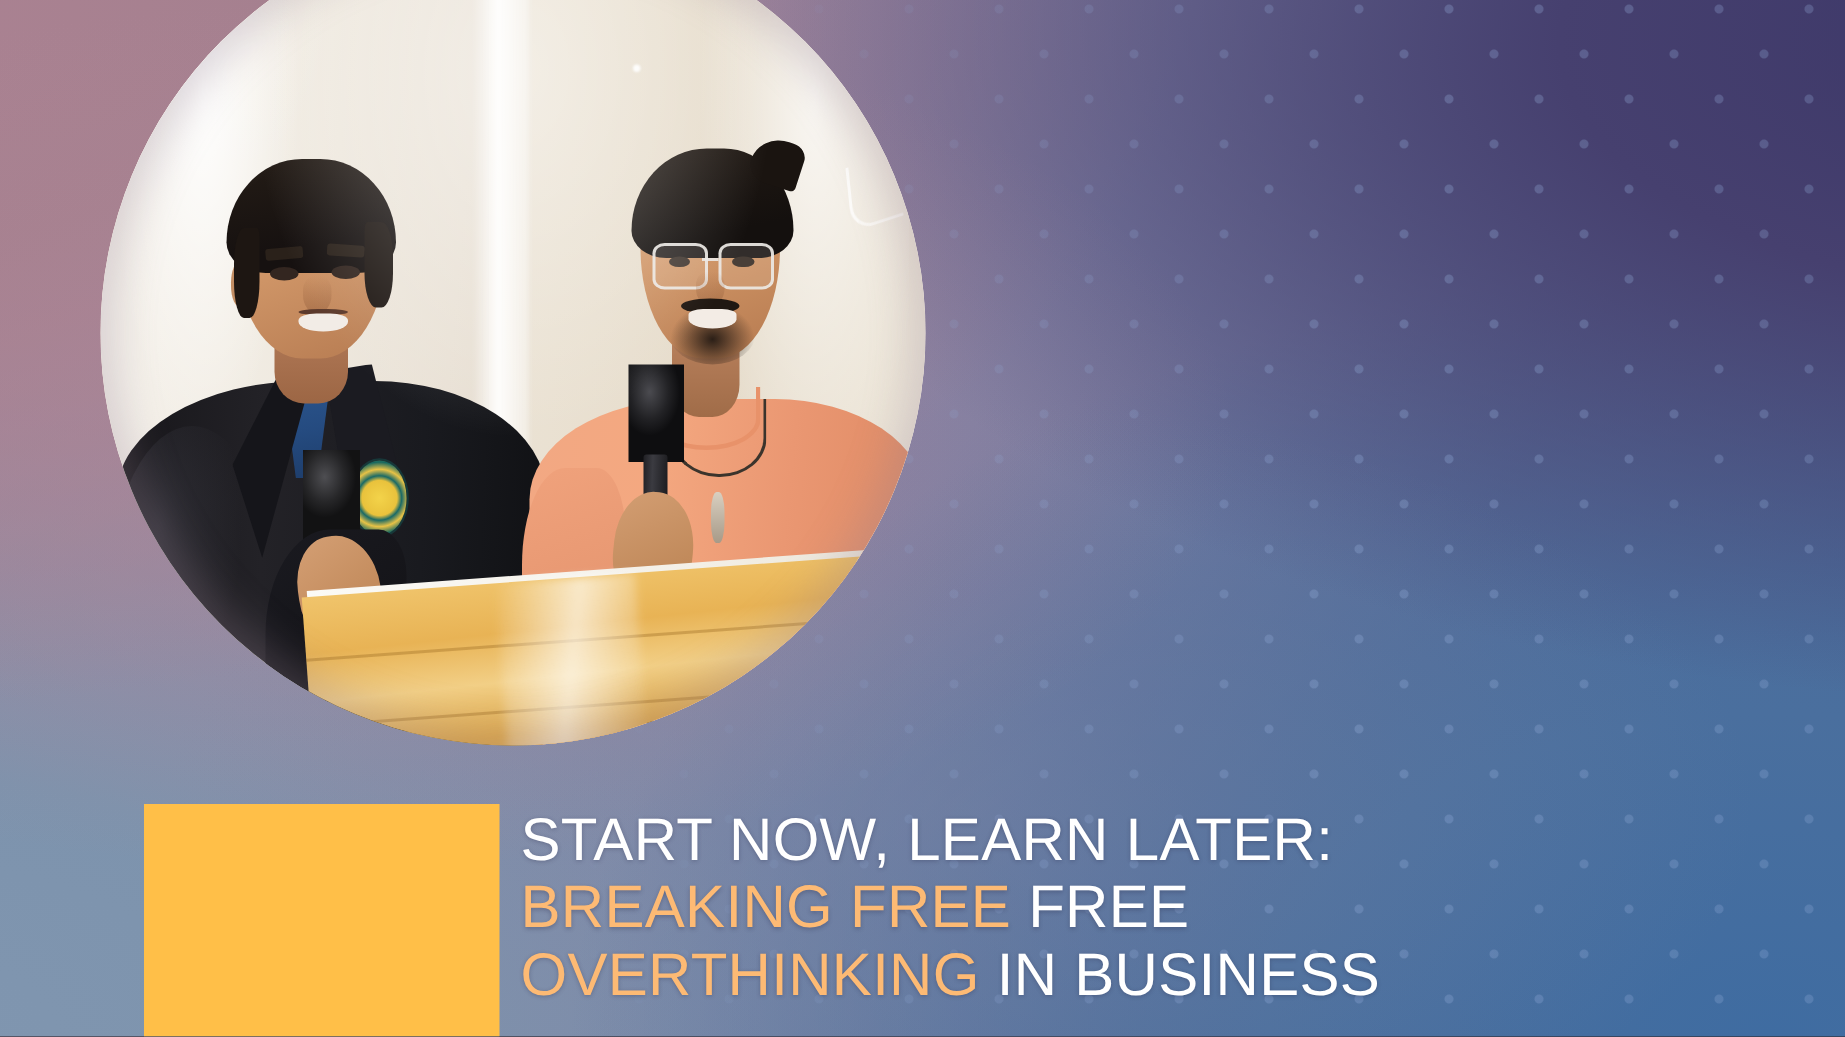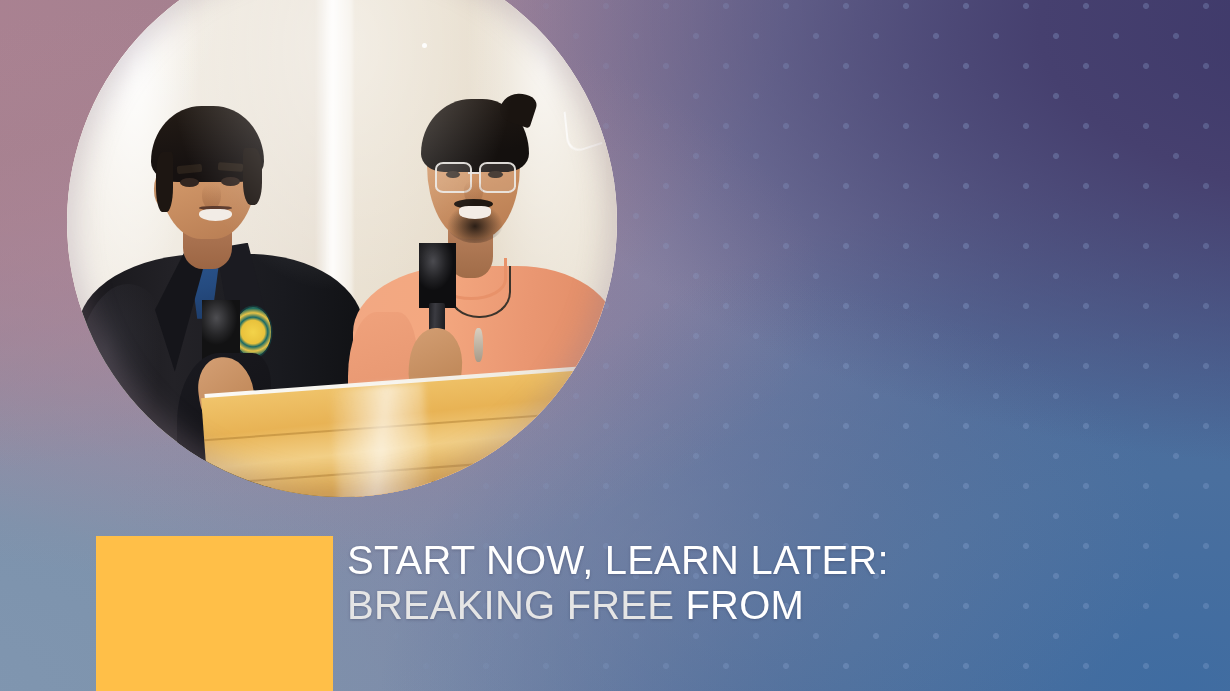--- a/index.html
+++ b/index.html
@@ -341,21 +341,21 @@
   }
   .title-line {
     font-size: 40px;
     line-height: 45px;
     font-weight: 400;
     letter-spacing: 0.2px;
     color: #ffffff;
     white-space: nowrap;
     text-shadow: 0 1px 3px rgba(40,40,70,0.30);
   }
-  .hl { color: #e5e5e5; }
+  .hl { color: #fdba74; }
 </style>
 </head>
 <body>
 
 <div class="stage">
 
   <div class="bg-base"></div>
   <div class="bg-warm-wash"></div>
   <div class="bg-dots"></div>
 
@@ -433,16 +433,17 @@
 
       <div class="photo-bloom"></div>
     </div>
     <div class="photo-edge-fade"></div>
   </div>
 
   <div class="accent-block"></div>
 
   <div class="title-wrap">
     <div class="title-line">START NOW, LEARN LATER:</div>
-    <div class="title-line"><span class="hl">BREAKING FREE</span><span> FROM</span></div>
+    <div class="title-line"><span class="hl">BREAKING FREE</span><span> FREE</span></div>
+    <div class="title-line"><span class="hl">OVERTHINKING</span><span> IN BUSINESS</span></div>
   </div>
 
 </div>
 
 </body></html>

